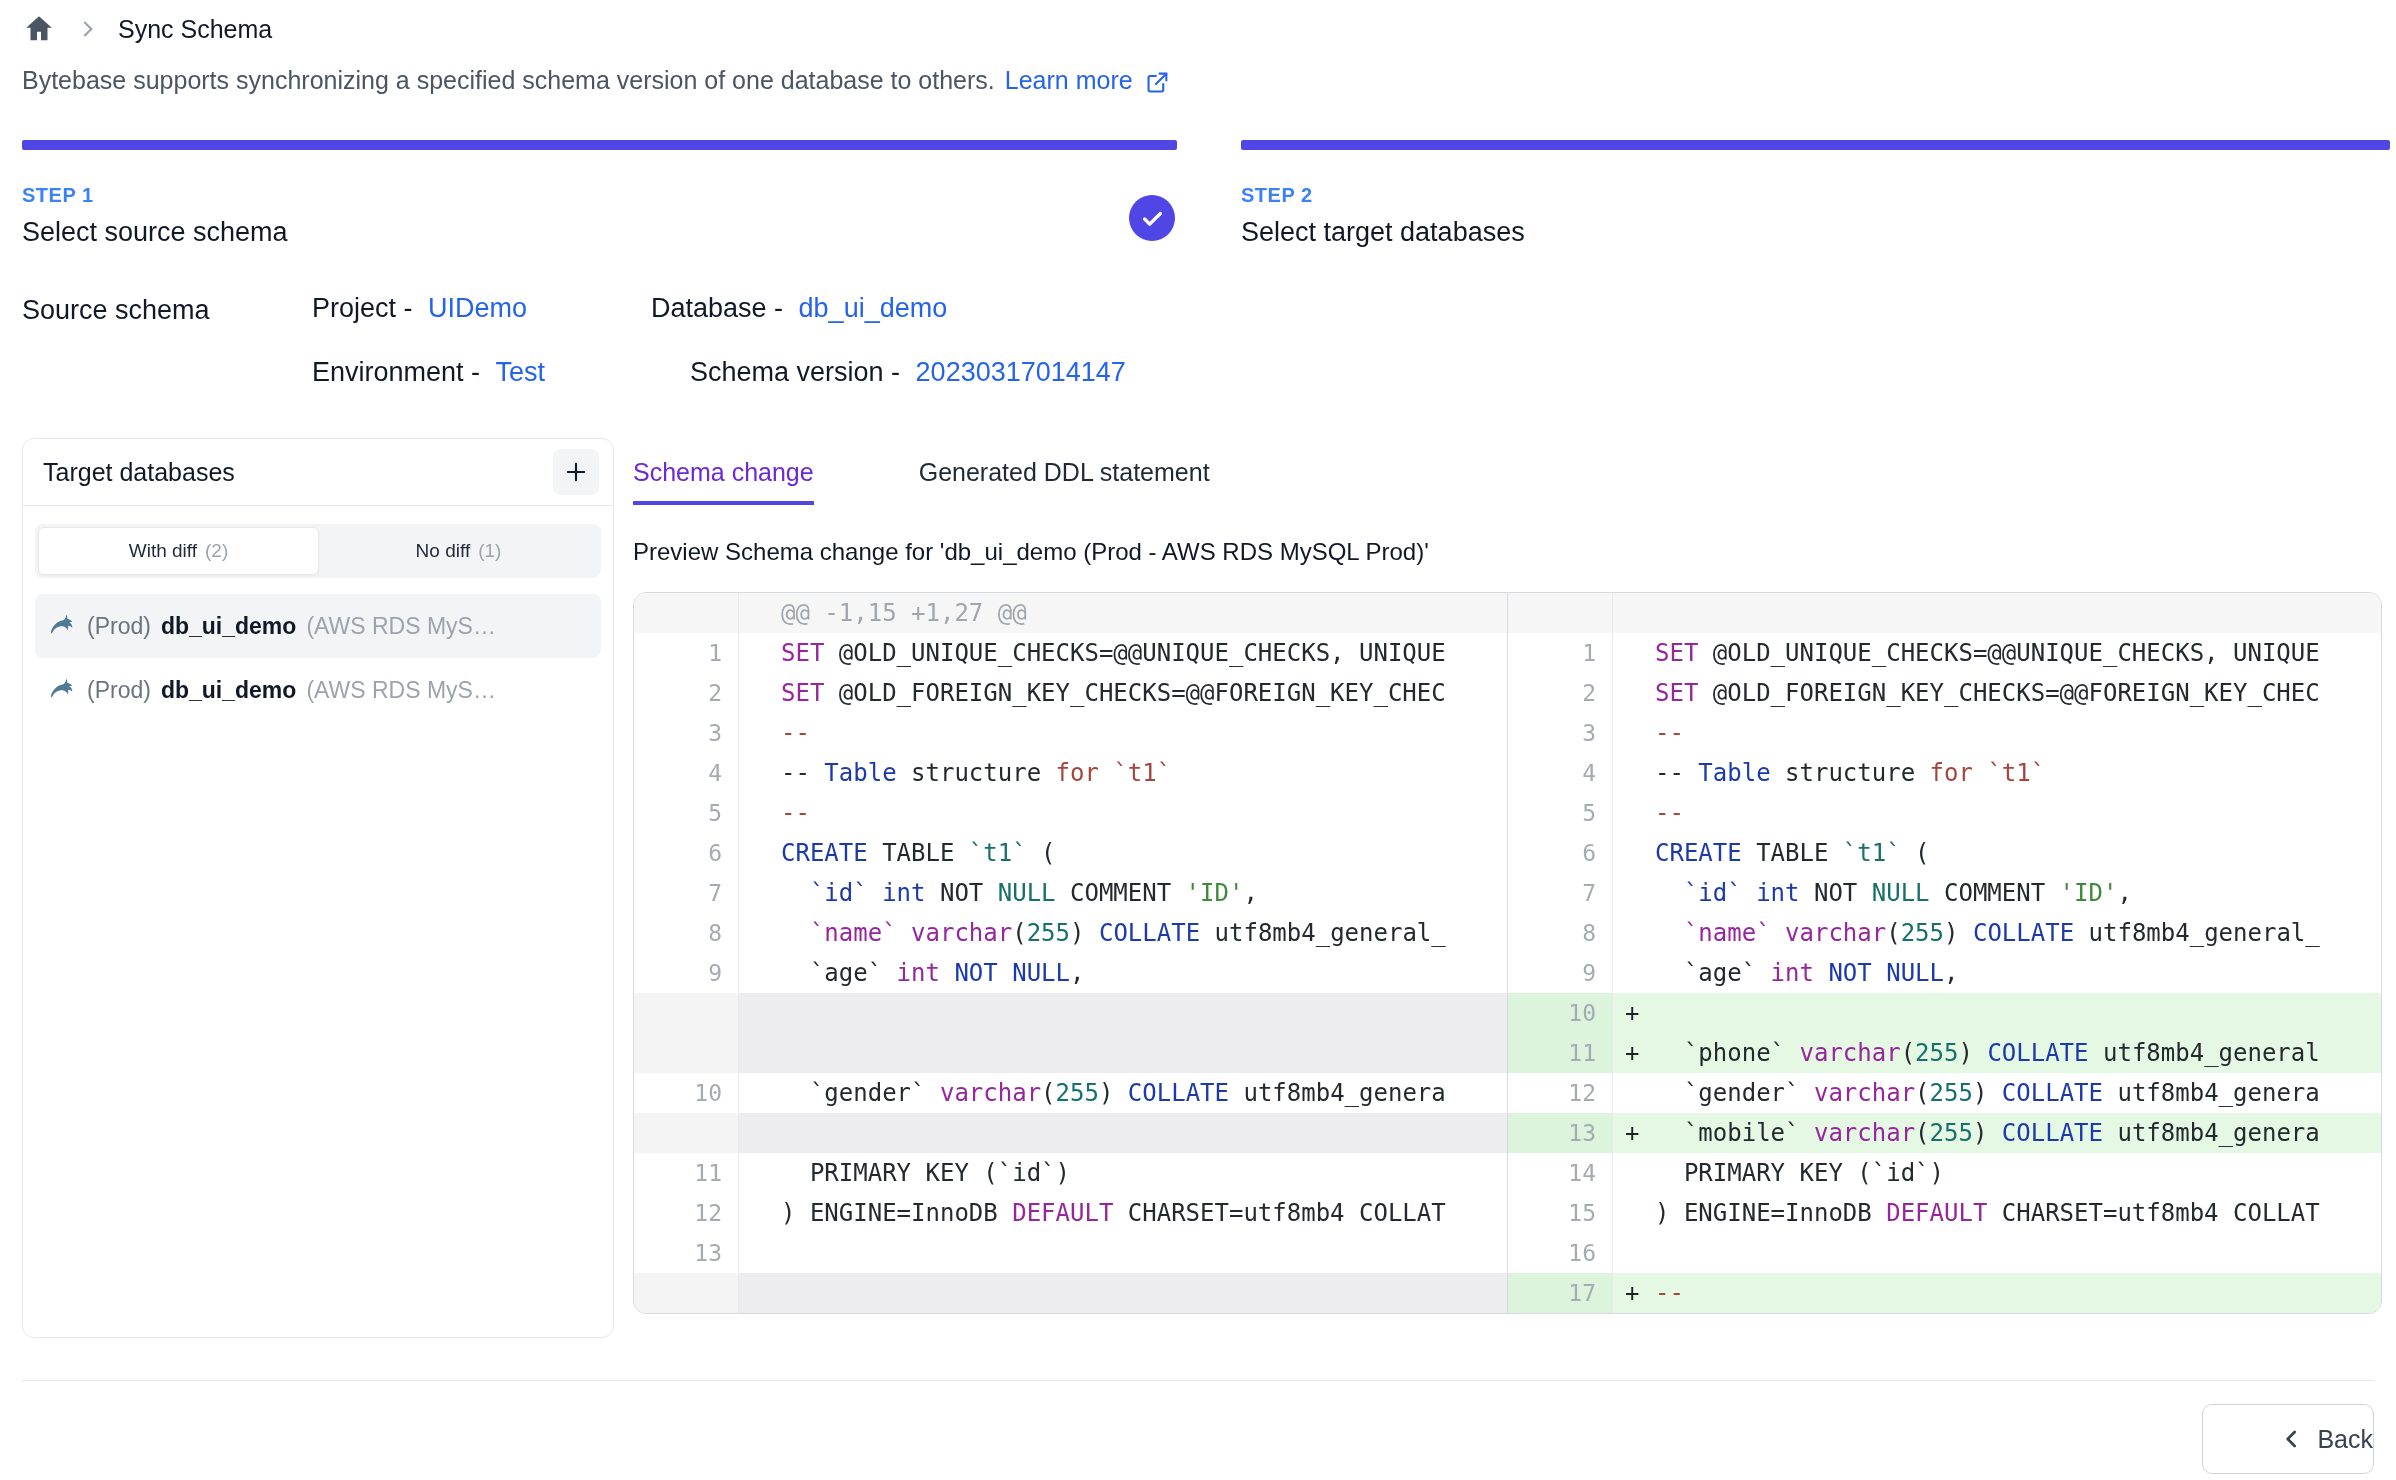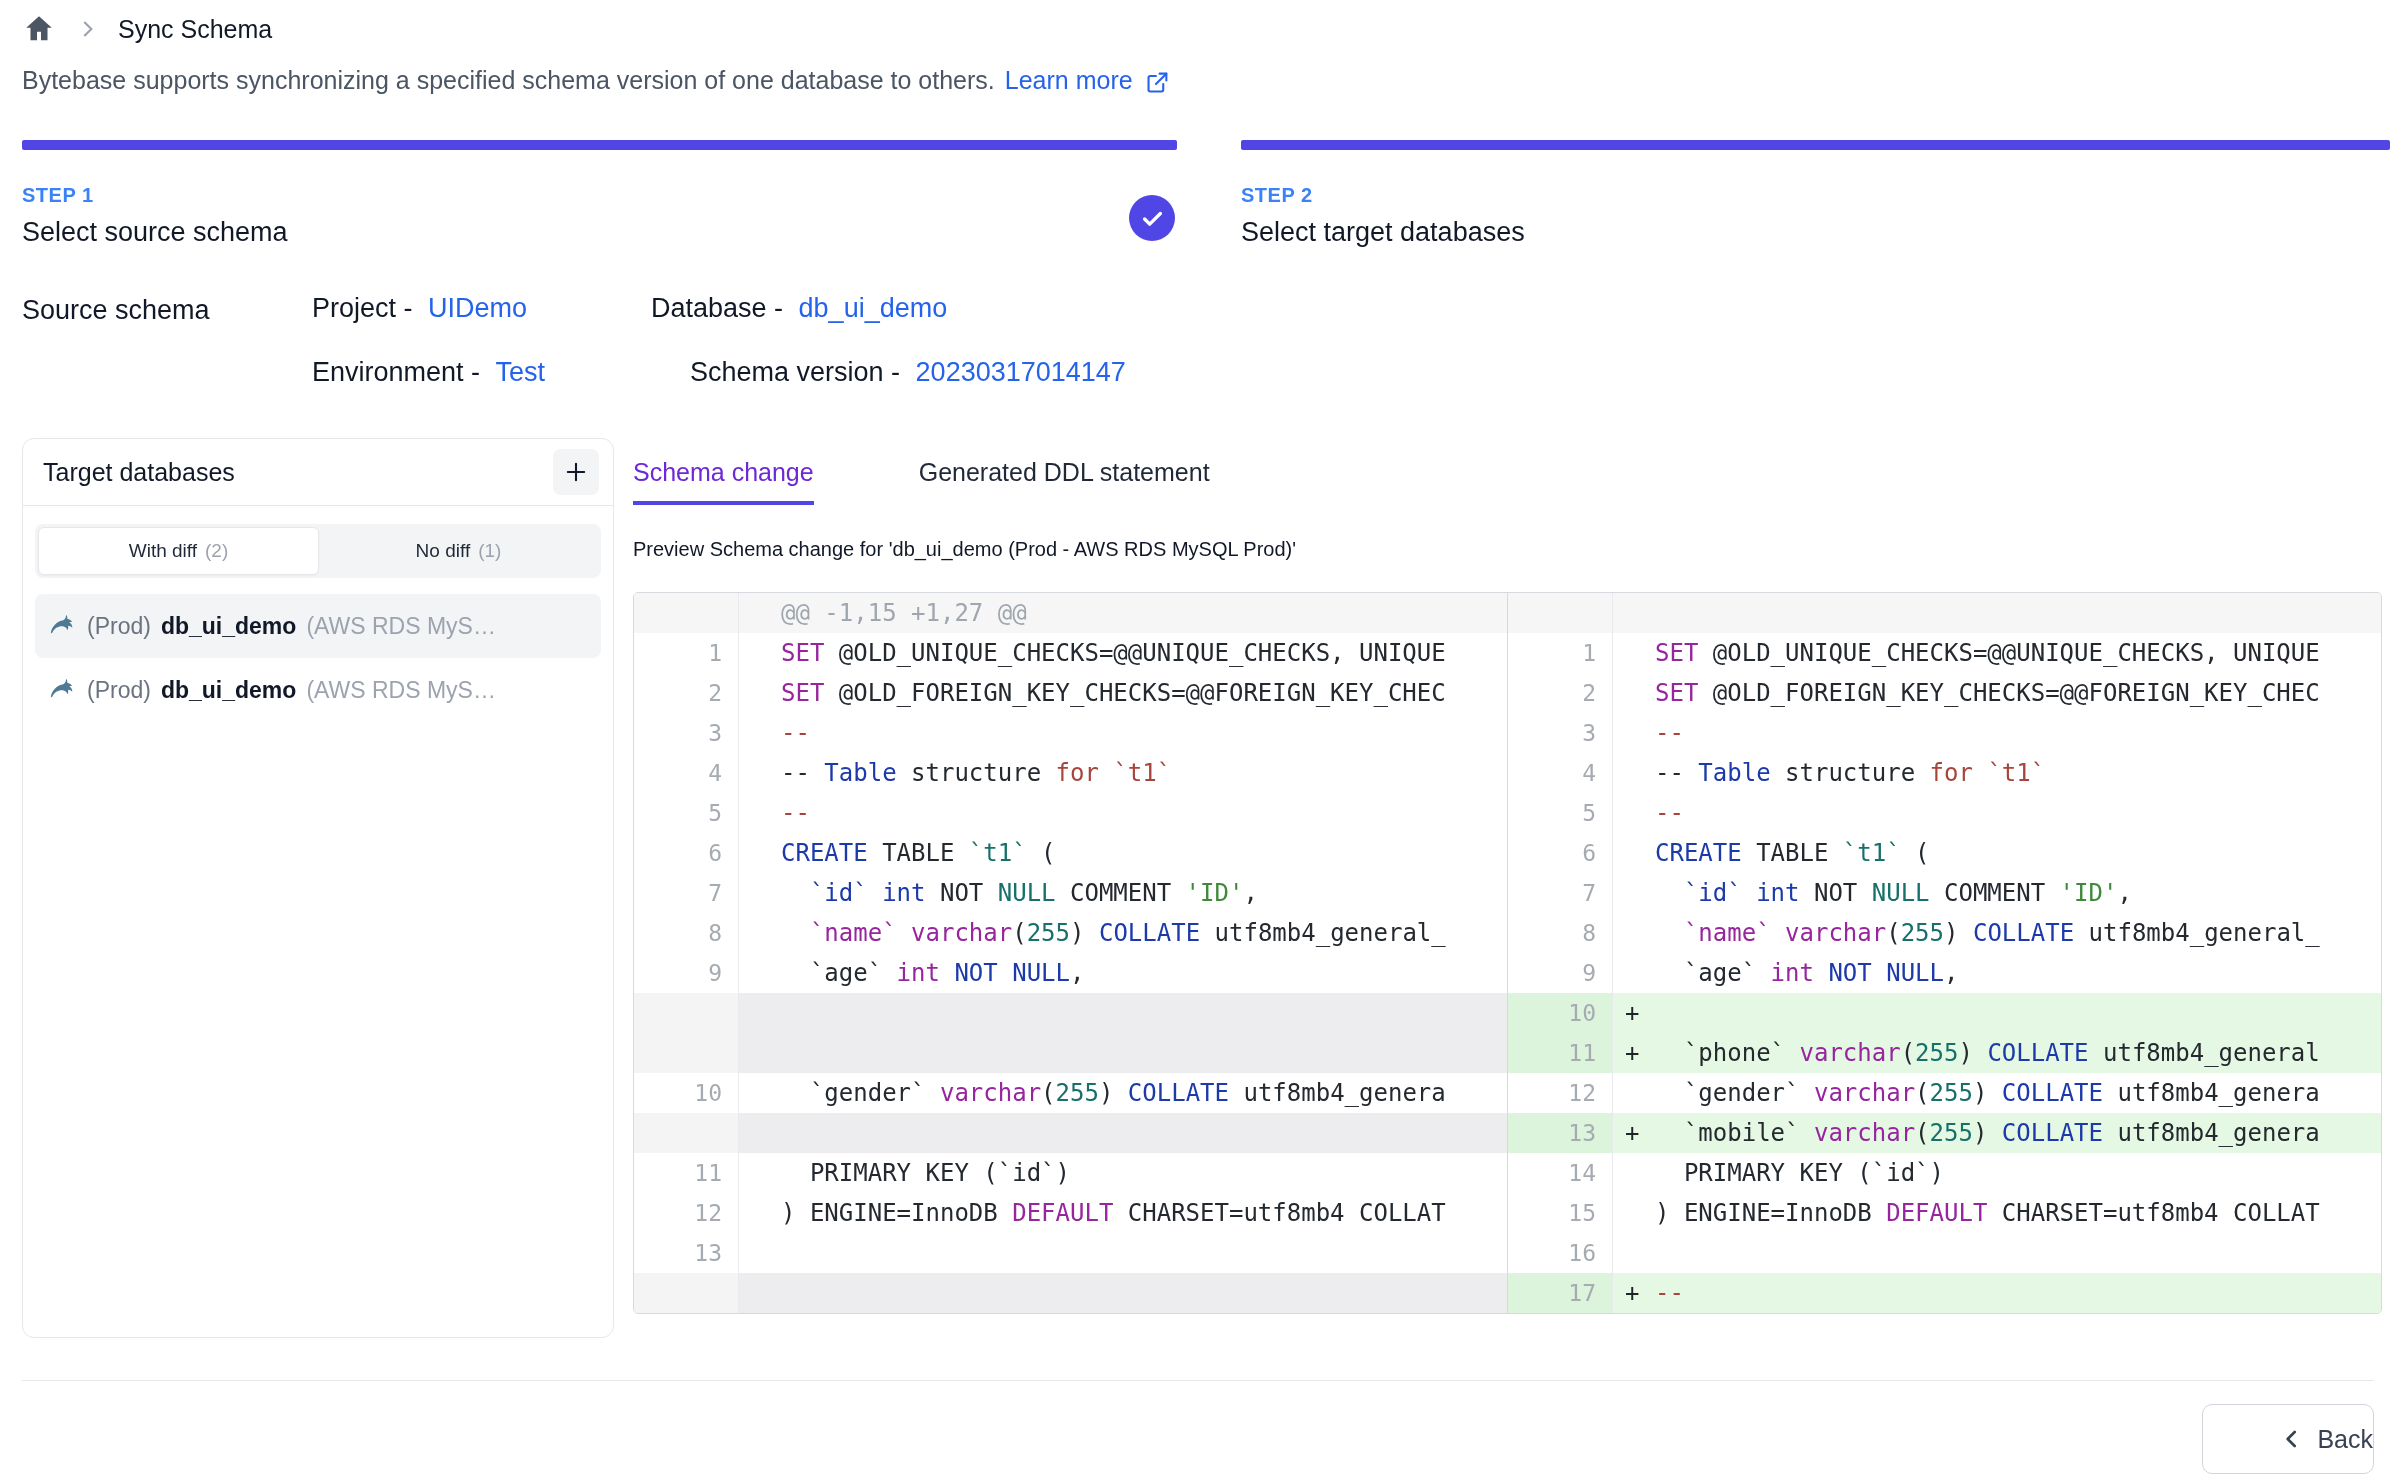--- a/index.html
+++ b/index.html
@@ -50,24 +50,24 @@
   .dblist{margin:16px 12px 0 12px;}
   .dbitem{height:64px;border-radius:8px;display:flex;align-items:center;gap:10px;padding:0 12px;
           white-space:nowrap;overflow:hidden;font-size:23px;cursor:pointer;}
   .dbitem.selected{background:#F3F4F6;}
   .db-env{color:#6B7280;} .db-name{color:#111827;font-weight:700;} .db-inst{color:#9CA3AF;}
 
   
   .ptabs{position:absolute;left:633px;top:458px;display:flex;gap:105px;}
   .ptab{font-size:25px;color:#1F2937;padding-bottom:14px;cursor:pointer;}
   .ptab.active{color:#6d28d9;font-weight:500;border-bottom:4px solid #4F46E5;}
-  .preview-title{position:absolute;left:633px;top:538px;font-size:20px;color:#111827;}
-
-  
-  .difftable{position:absolute;left:633px;top:592px;width:1747px;border:1px solid #D6D9DE;border-radius:5px;
+  .preview-title{position:absolute;left:633px;top:538px;font-size:24px;color:#111827;}
+
+  
+  .difftable{position:absolute;left:633px;top:592px;width:1747px;border:1px solid #D6D9DE;border-radius:13px;
              display:flex;overflow:hidden;background:#fff;font-family:"DejaVu Sans Mono",monospace;}
   .dpane{flex:1;min-width:0;}
   .dpane.right{border-left:1px solid #D6D9DE;}
   .drow{display:flex;height:40px;line-height:40px;background:#fff;}
   .gut{width:105px;flex:none;text-align:right;padding-right:16px;box-sizing:border-box;
        color:#A6ABB2;font-size:23px;border-right:1px solid #E8EAED;background:#fff;}
   .mark{width:42px;flex:none;padding-left:12px;box-sizing:border-box;color:#1F2328;font-size:24px;}
   .codecell{flex:1;min-width:0;white-space:pre;overflow:hidden;font-size:24px;color:#24292F;}
   .drow.head{background:#F6F6F7;} .drow.head .gut{background:#F6F6F7;}
   .drow.fillrow{background:#EDEDEF;} .drow.fillrow .gut{background:#F4F4F5;}

